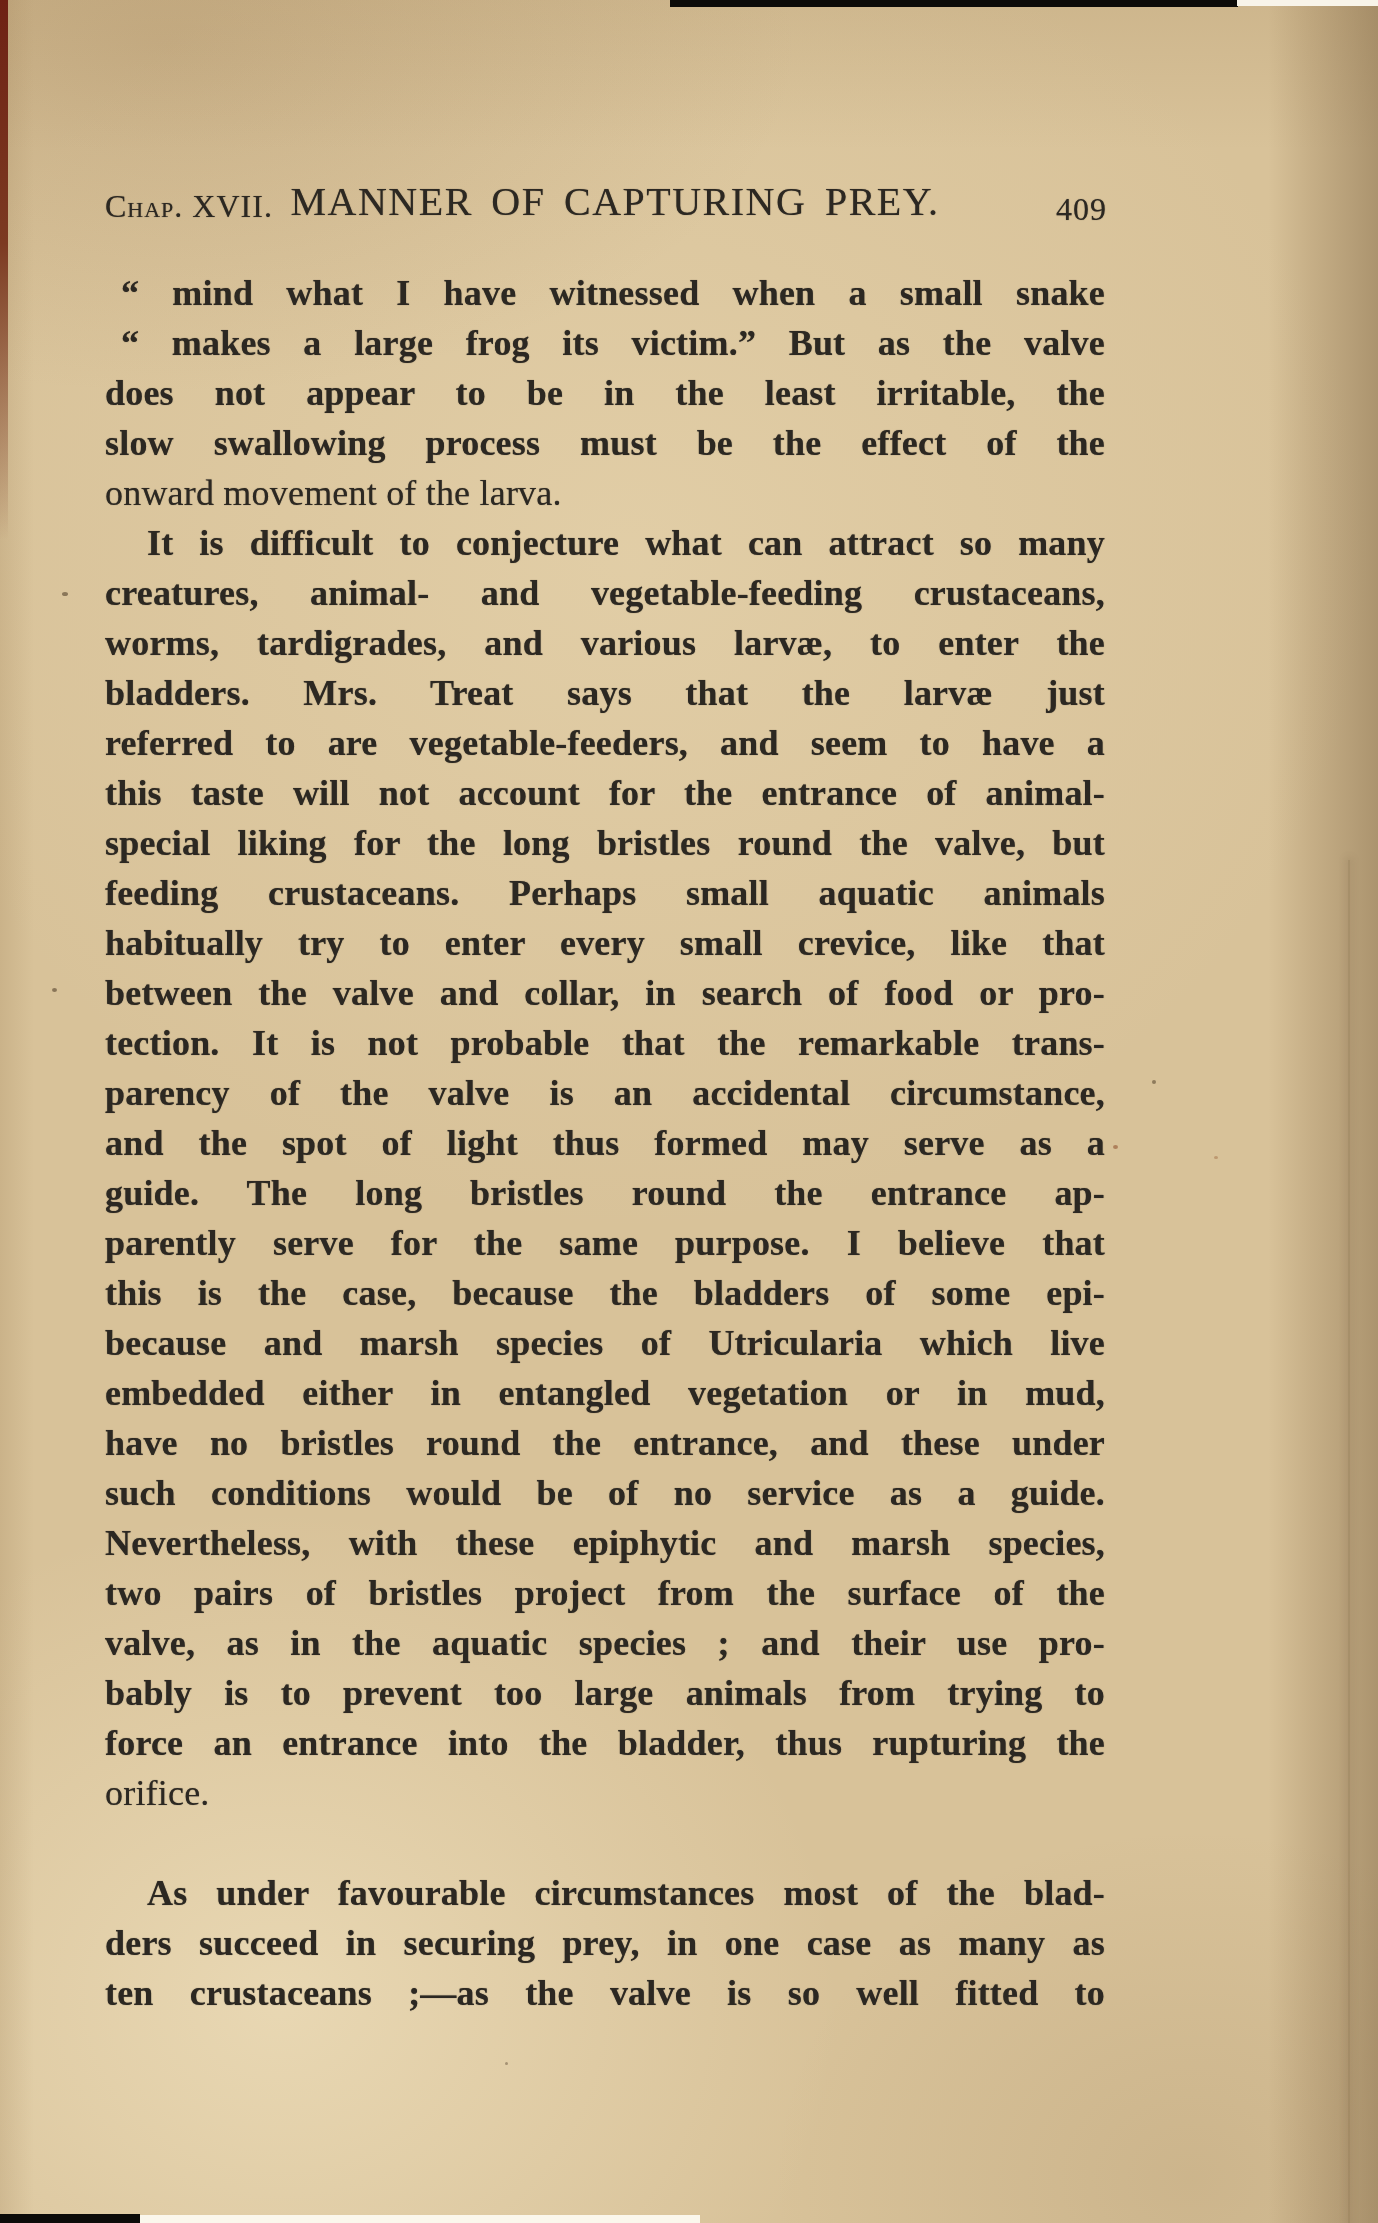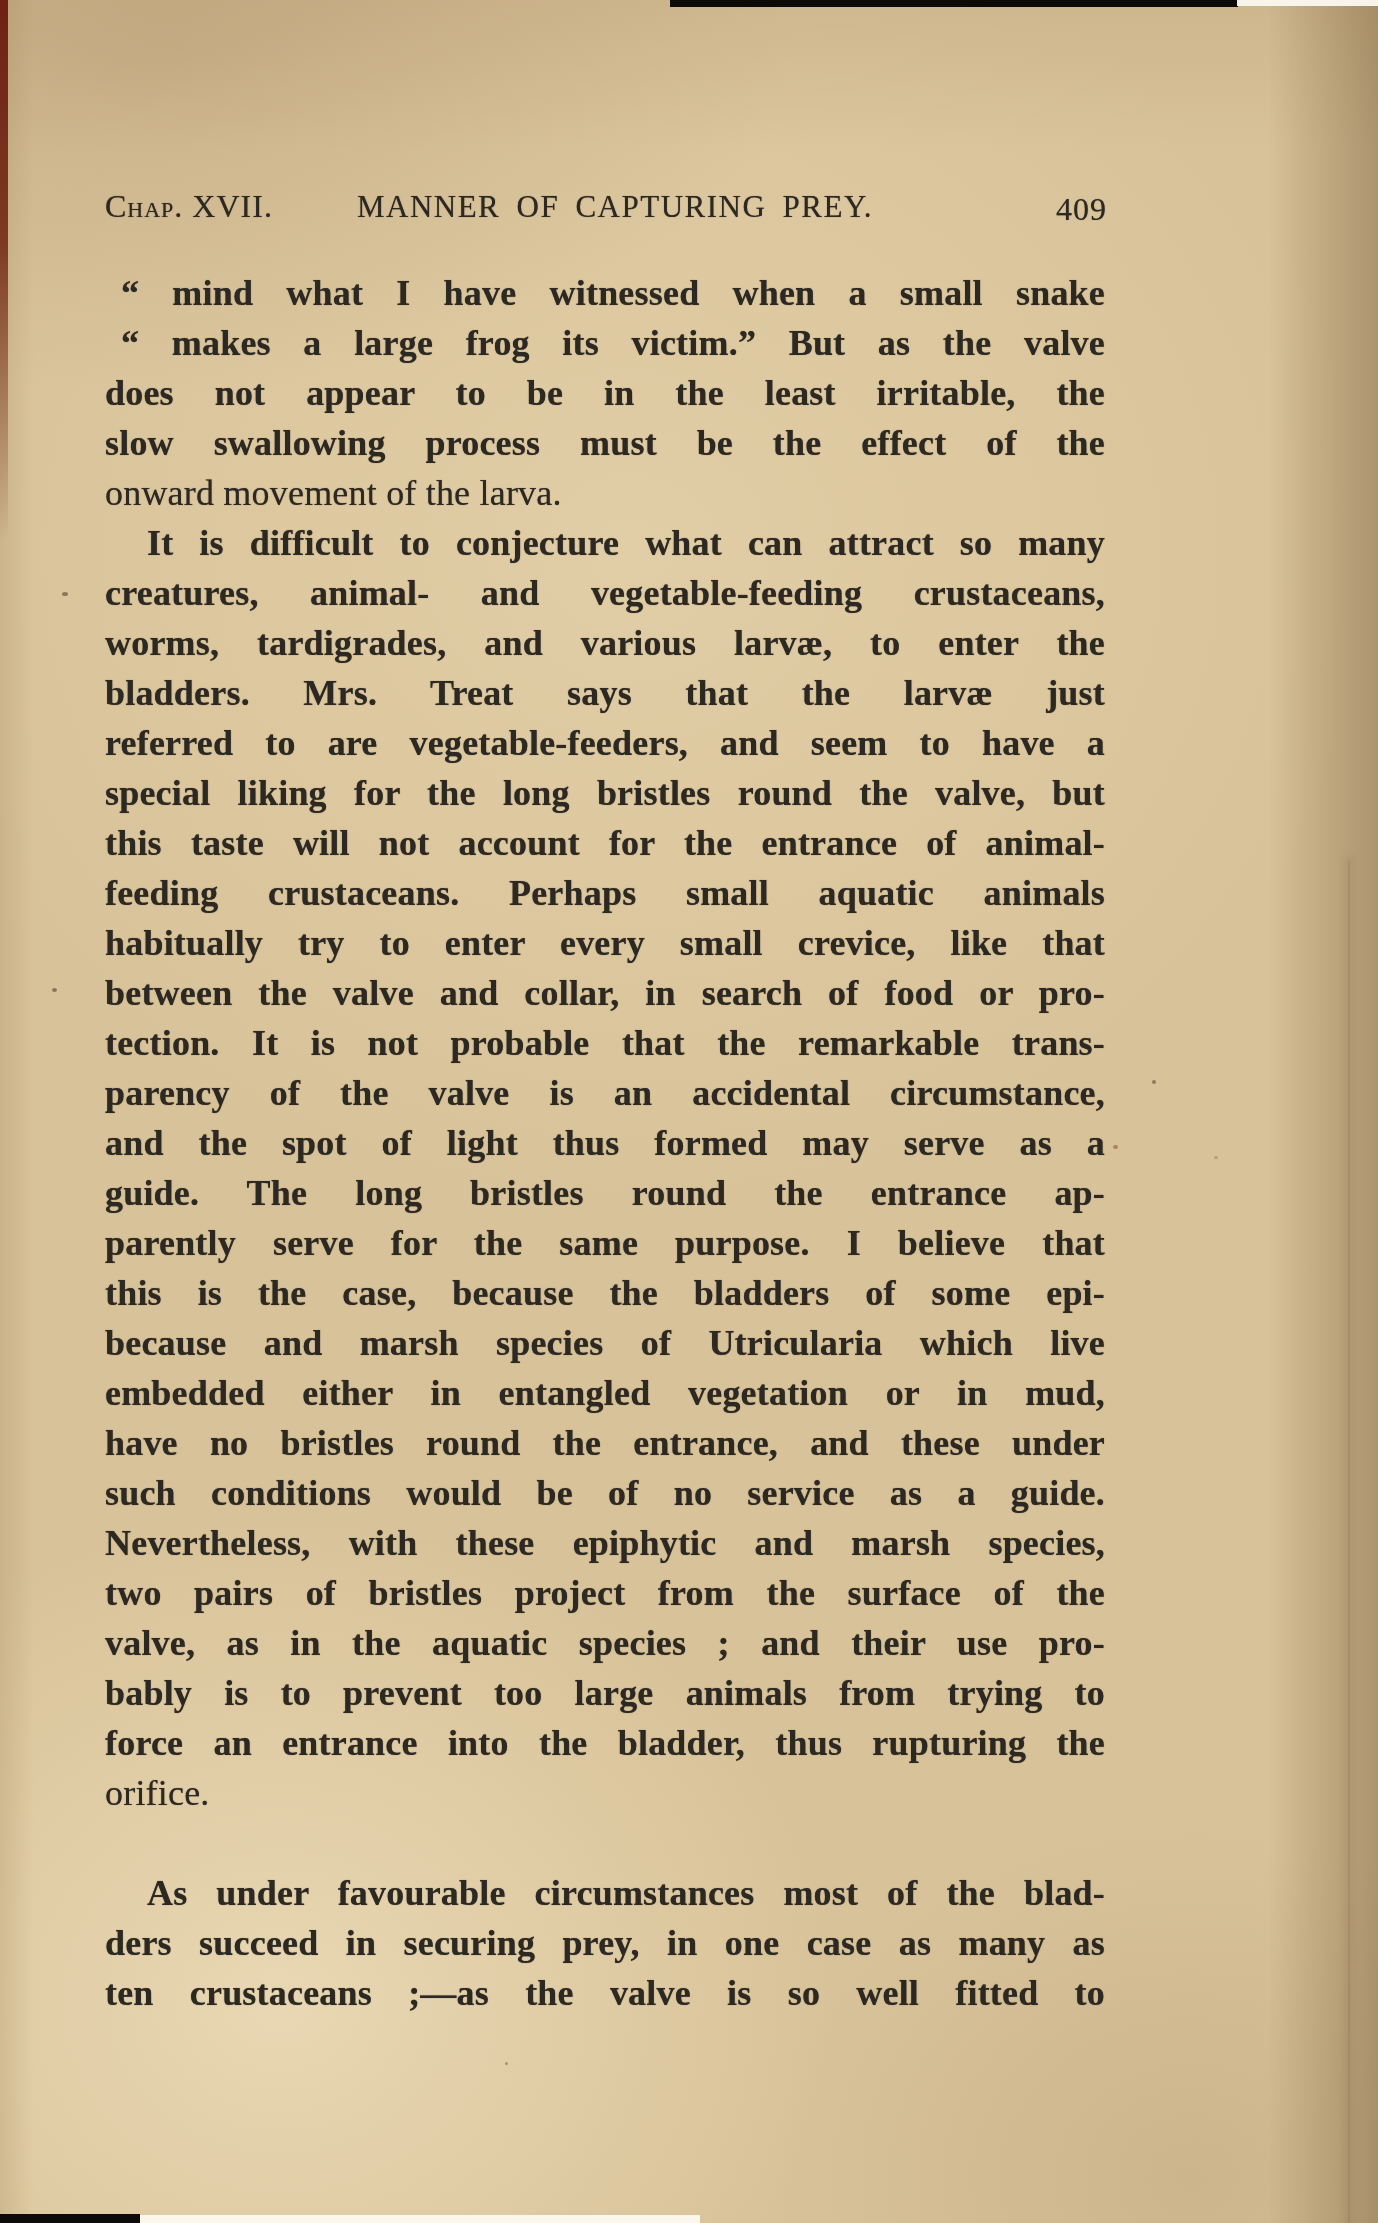--- a/index.html
+++ b/index.html
@@ -50,21 +50,21 @@
   .chapter-label {
     position: absolute; left: 0; bottom: 0;
     font-size: 32px; line-height: 1;
     font-variant: small-caps;
     letter-spacing: 1px;
   }
   .running-title {
     position: absolute; left: 0; right: 0; bottom: 0;
     text-align: center;
     transform: translateX(10px);
-    font-size: 31px; line-height: 1;
+    font-size: 40px; line-height: 1;
     letter-spacing: 1.5px;
     word-spacing: 7px;
   }
   .page-number {
     position: absolute; right: -2px; bottom: -3px;
     font-size: 32px; line-height: 1;
     letter-spacing: 1px;
     margin-top: 16px;
   }
 
@@ -115,22 +115,22 @@
         <div class="line just">does not appear to be in the least irritable, the</div>
         <div class="line just">slow swallowing process must be the effect of the</div>
         <div class="line">onward movement of the larva.</div>
       </div>
       <div class="para">
         <div class="line just" style="padding-left: 42px;">It is difficult to conjecture what can attract so many</div>
         <div class="line just">creatures, animal- and vegetable-feeding crustaceans,</div>
         <div class="line just">worms, tardigrades, and various larvæ, to enter the</div>
         <div class="line just">bladders. Mrs. Treat says that the larvæ just</div>
         <div class="line just">referred to are vegetable-feeders, and seem to have a</div>
+        <div class="line just">this taste will not account for the entrance of animal-</div>
         <div class="line just">special liking for the long bristles round the valve, but</div>
-        <div class="line just">this taste will not account for the entrance of animal-</div>
         <div class="line just">feeding crustaceans. Perhaps small aquatic animals</div>
         <div class="line just">habitually try to enter every small crevice, like that</div>
         <div class="line just">between the valve and collar, in search of food or pro-</div>
         <div class="line just">tection. It is not probable that the remarkable trans-</div>
         <div class="line just">parency of the valve is an accidental circumstance,</div>
         <div class="line just">and the spot of light thus formed may serve as a</div>
         <div class="line just">guide. The long bristles round the entrance ap-</div>
         <div class="line just">parently serve for the same purpose. I believe that</div>
         <div class="line just">this is the case, because the bladders of some epi-</div>
         <div class="line just">because and marsh species of Utricularia which live</div>

